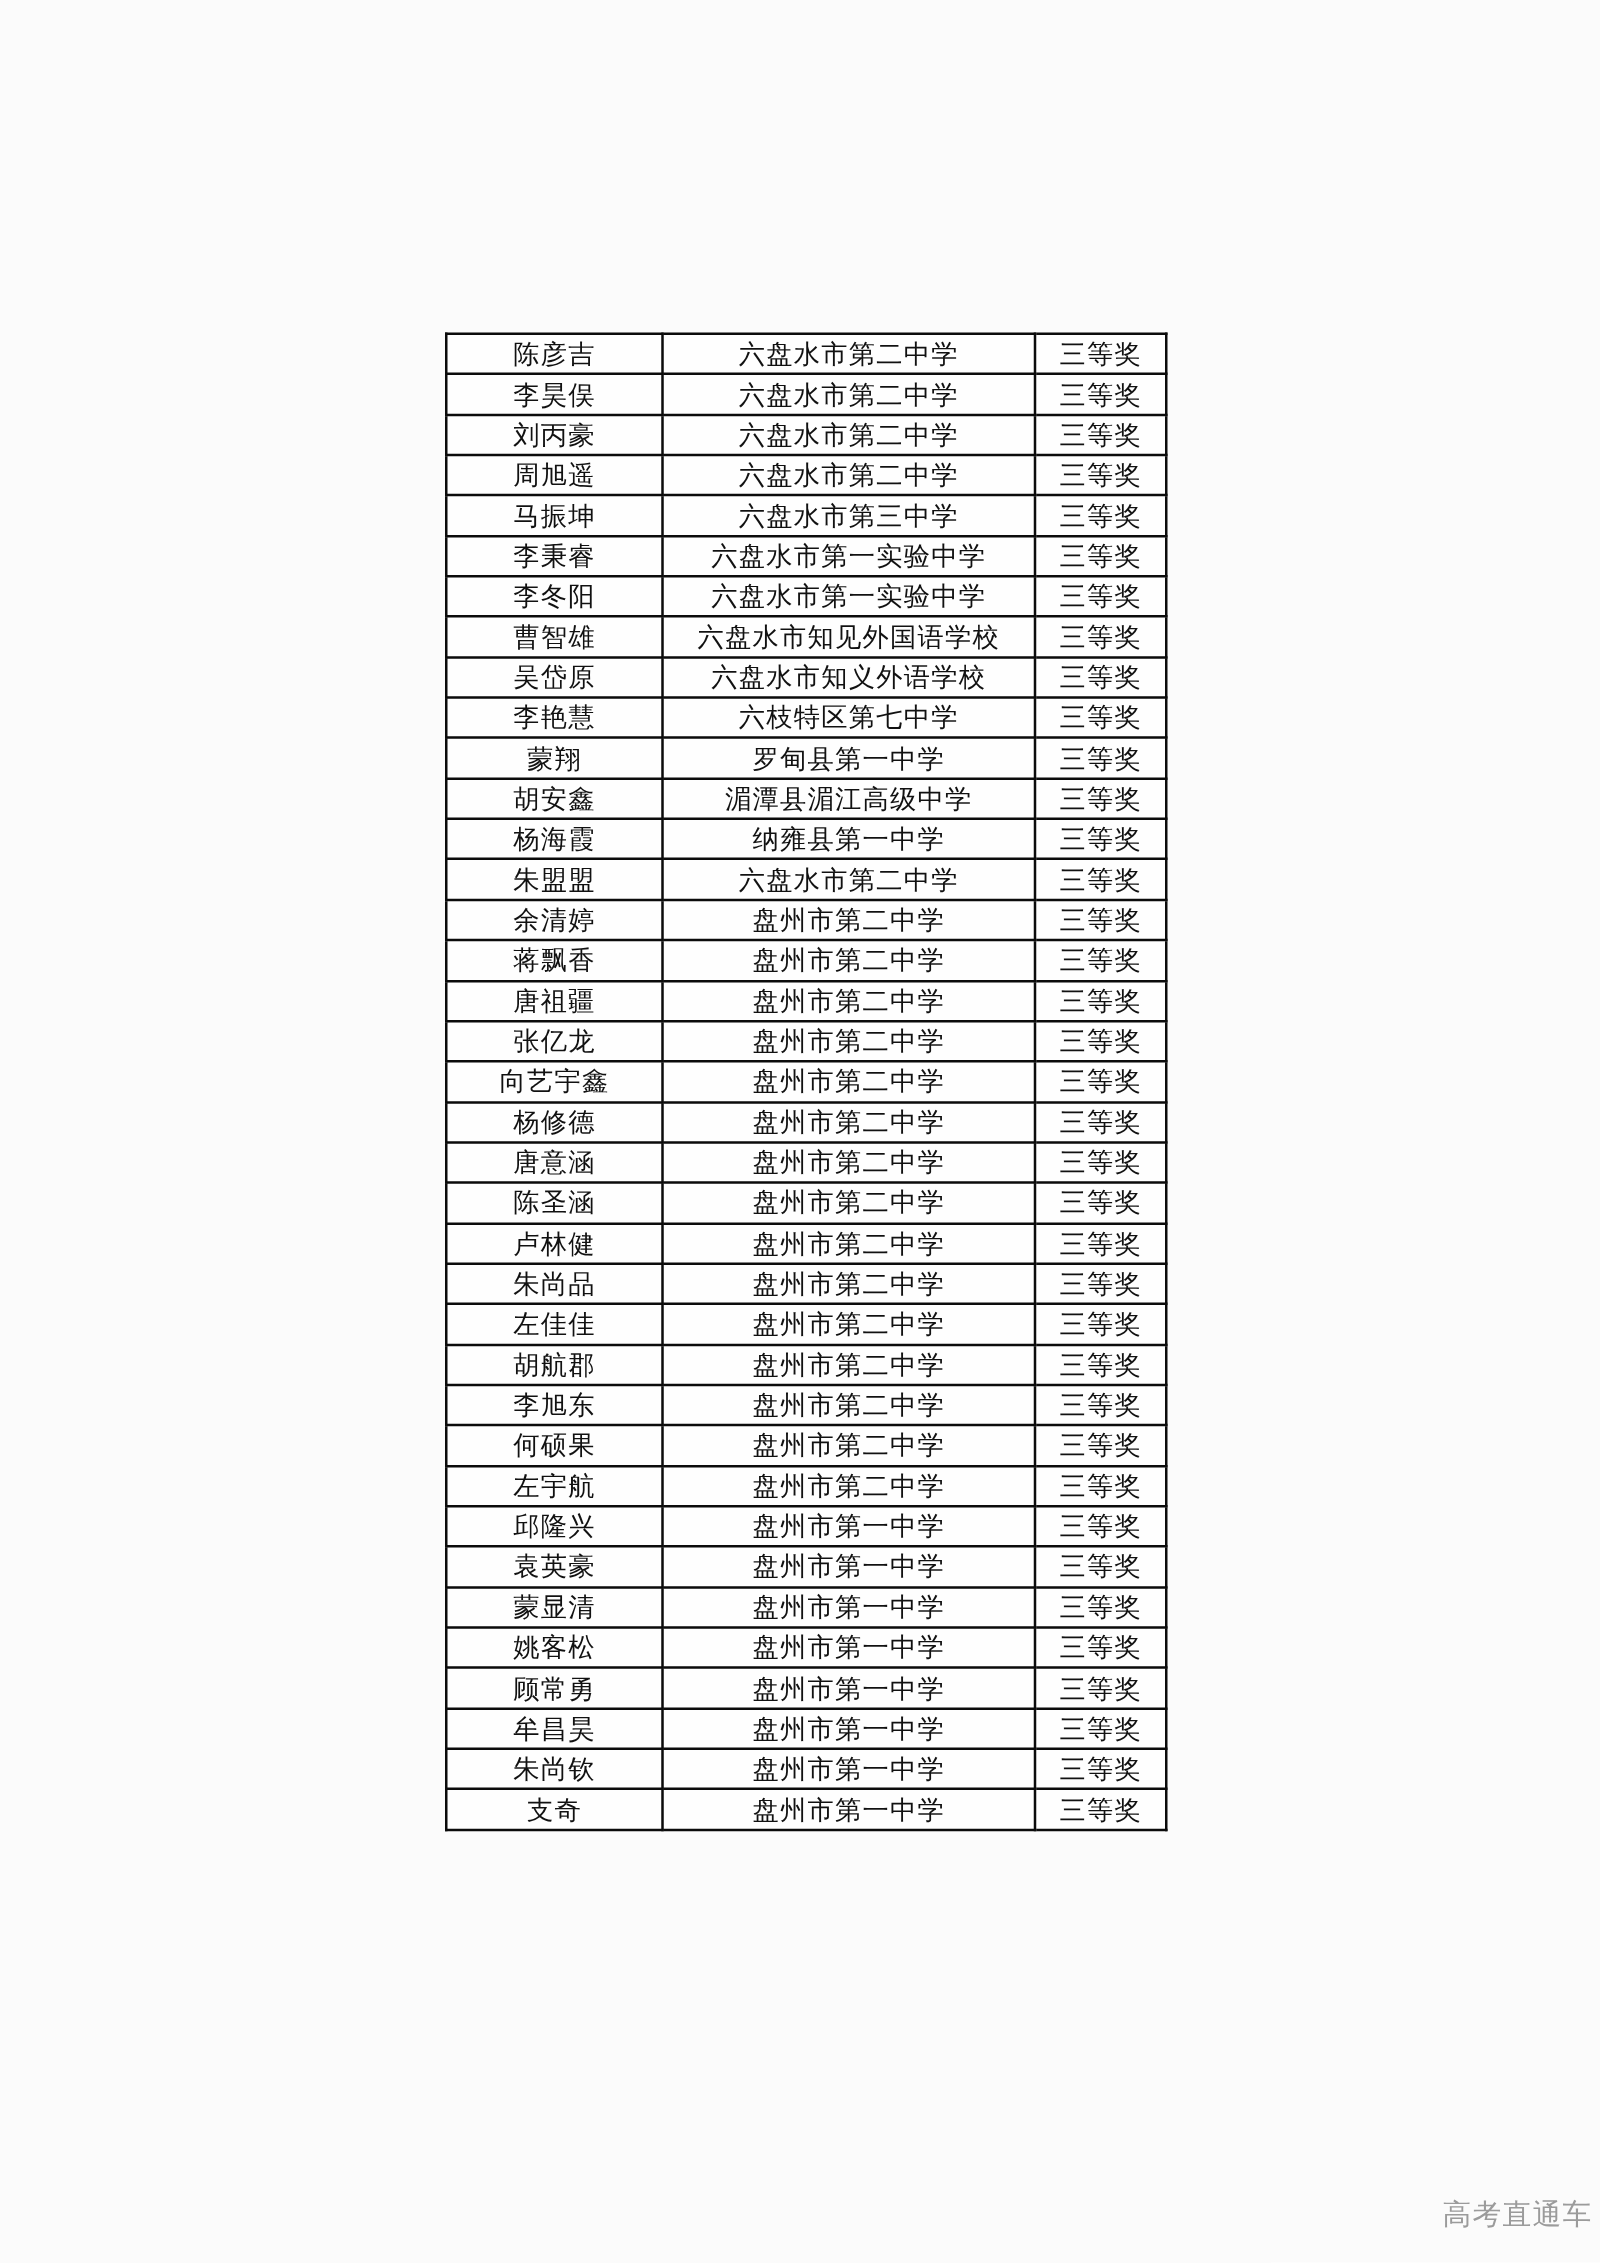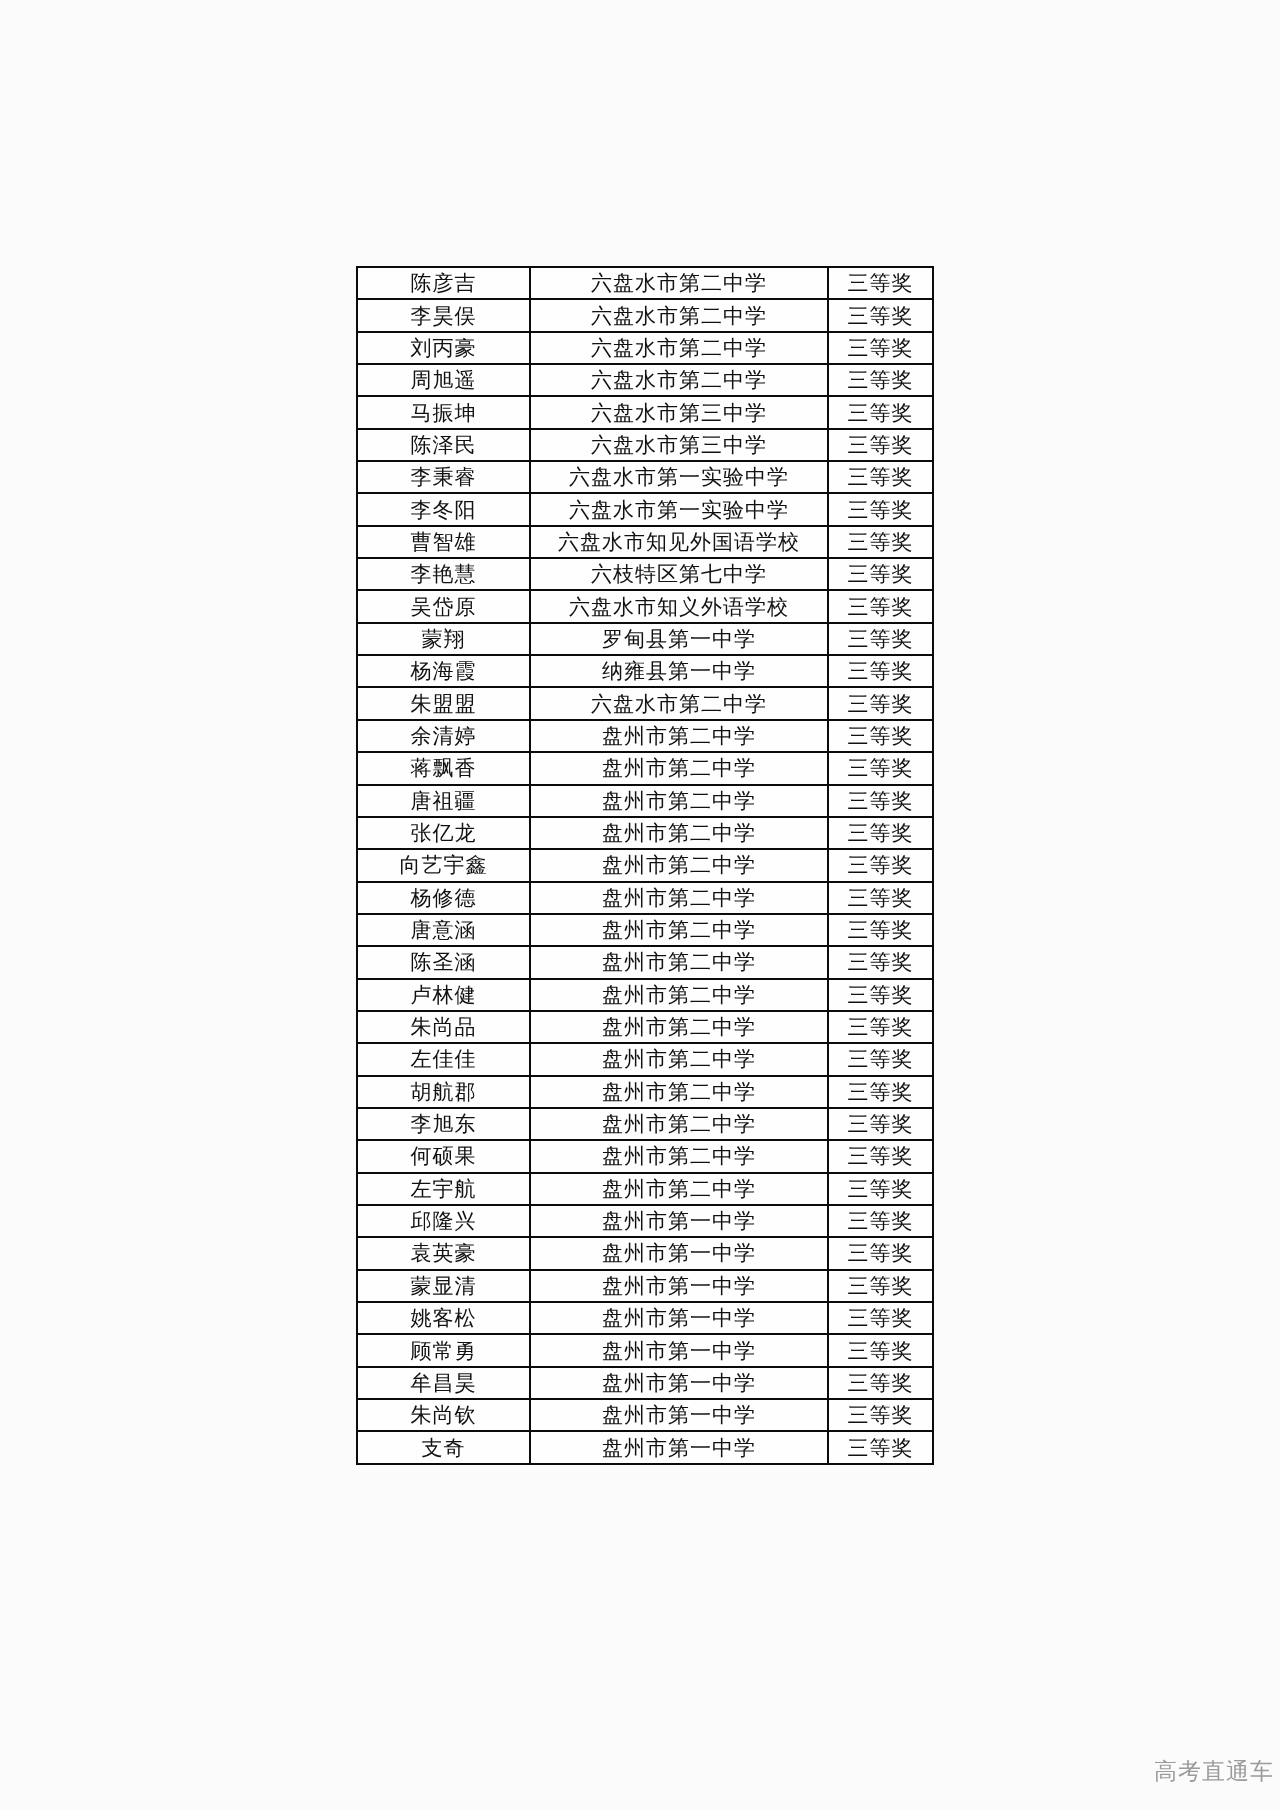--- a/index.html
+++ b/index.html
@@ -86,62 +86,62 @@
     <td>六盘水市第二中学</td>
     <td>三等奖</td>
   </tr>
 
   <tr>
     <td>马振坤</td>
     <td>六盘水市第三中学</td>
     <td>三等奖</td>
   </tr>
 
-  <tr>
-    <td>陈泽民</td>
-    <td>六盘水市第三中学</td>
-    <td>三等奖</td>
-  </tr>
 
   <tr>
     <td>李秉睿</td>
     <td>六盘水市第一实验中学</td>
     <td>三等奖</td>
   </tr>
 
   <tr>
     <td>李冬阳</td>
     <td>六盘水市第一实验中学</td>
     <td>三等奖</td>
   </tr>
 
   <tr>
     <td>曹智雄</td>
     <td>六盘水市知见外国语学校</td>
     <td>三等奖</td>
   </tr>
 
   <tr>
+    <td>吴岱原</td>
+    <td>六盘水市知义外语学校</td>
+    <td>三等奖</td>
+  </tr>
+
+  <tr>
     <td>李艳慧</td>
     <td>六枝特区第七中学</td>
     <td>三等奖</td>
   </tr>
 
   <tr>
-    <td>吴岱原</td>
-    <td>六盘水市知义外语学校</td>
-    <td>三等奖</td>
-  </tr>
-
-  <tr>
     <td>蒙翔</td>
     <td>罗甸县第一中学</td>
     <td>三等奖</td>
   </tr>
 
+  <tr>
+    <td>胡安鑫</td>
+    <td>湄潭县湄江高级中学</td>
+    <td>三等奖</td>
+  </tr>
 
   <tr>
     <td>杨海霞</td>
     <td>纳雍县第一中学</td>
     <td>三等奖</td>
   </tr>
 
   <tr>
     <td>朱盟盟</td>
     <td>六盘水市第二中学</td>

